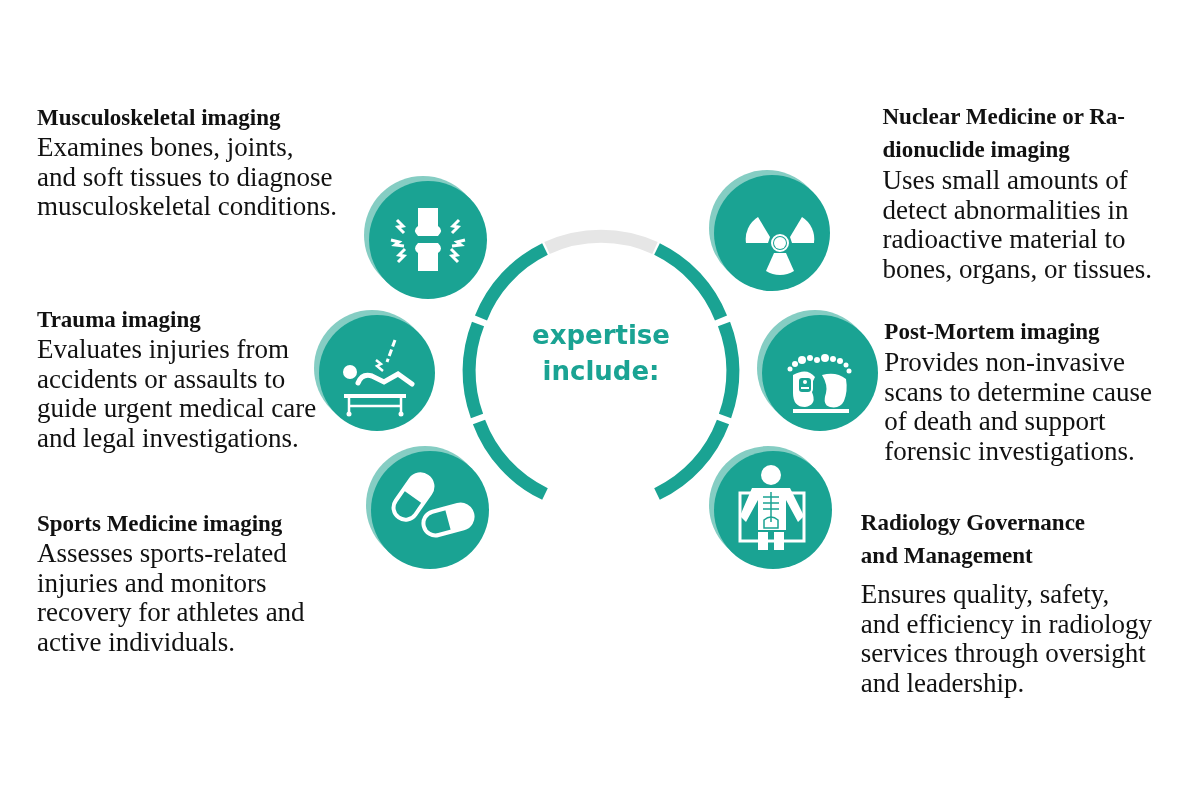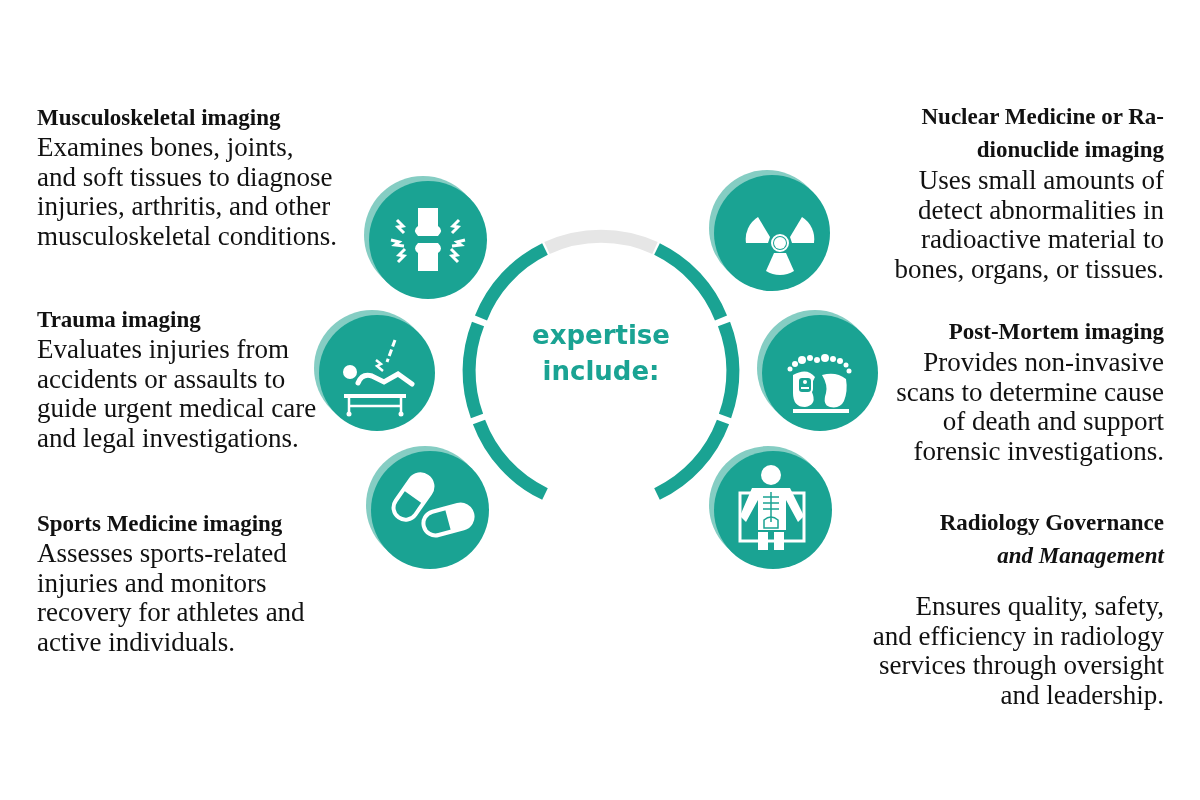--- a/index.html
+++ b/index.html
@@ -1,21 +1,21 @@
 <!DOCTYPE html>
 <html><head>
 <meta charset="utf-8">
 <style>
   html, body { margin:0; padding:0; background:#ffffff; }
   body { width:1200px; height:800px; position:relative; overflow:hidden; font-family:"Liberation Serif", serif; color:#111; }
   .block { position:absolute; }
   .block h3 { margin:0; font-weight:bold; font-size:23px; line-height:31px; color:#111; }
   .block p { margin:0; font-size:27px; line-height:29.5px; color:#111; }
   .left { left:37px; text-align:left; }
-  .right { right:36px; text-align:right; }
+  .right { right:48px; text-align:left; }
   .right h3 { line-height:33px; }
   svg.diagram { position:absolute; left:0; top:0; }
   .center-title { position:absolute; left:498px; top:317px; width:206px; text-align:center;
     font-family:"DejaVu Sans", sans-serif; font-weight:bold; font-size:26px; line-height:36px; color:#1aa393; letter-spacing:0px; }
 </style>
 </head>
 <body>
 
 <svg class="diagram" width="1200" height="800" viewBox="0 0 1200 800">
 
@@ -127,21 +127,20 @@
 
 <div class="center-title">
   <div>expertise</div>
   <div>include:</div>
 </div>
 
 <div class="block left" style="top:102px;">
   <h3>Musculoskeletal imaging</h3>
   <p>Examines bones, joints,</p>
   <p>and soft tissues to diagnose</p>
-  <p>injuries, arthritis, and other</p>
   <p>musculoskeletal conditions.</p>
 </div>
 
 <div class="block left" style="top:304px;">
   <h3>Trauma imaging</h3>
   <p>Evaluates injuries from</p>
   <p>accidents or assaults to</p>
   <p>guide urgent medical care</p>
   <p>and legal investigations.</p>
 </div>
@@ -166,18 +165,18 @@
 <div class="block right" style="top:315px;margin-left:40px;">
   <h3>Post-Mortem imaging</h3>
   <p>Provides non-invasive</p>
   <p>scans to determine cause</p>
   <p>of death and support</p>
   <p>forensic investigations.</p>
 </div>
 
 <div class="block right" style="top:506px;">
   <h3>Radiology Governance</h3>
-  <h3 style="margin-bottom:20px;font-style:italic;">and Management</h3>
+  <h3 style="margin-bottom:8px;">and Management</h3>
   <p>Ensures quality, safety,</p>
   <p>and efficiency in radiology</p>
   <p>services through oversight</p>
   <p>and leadership.</p>
 </div>
 
 </body></html>

